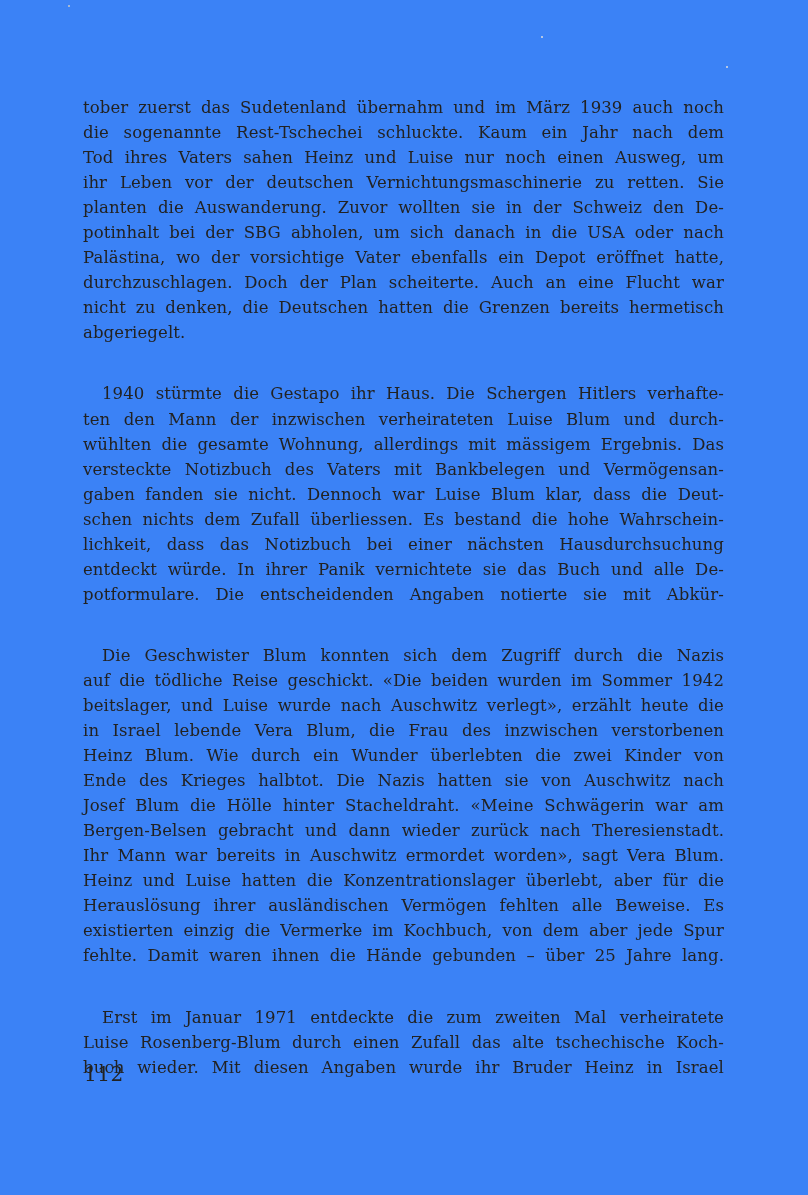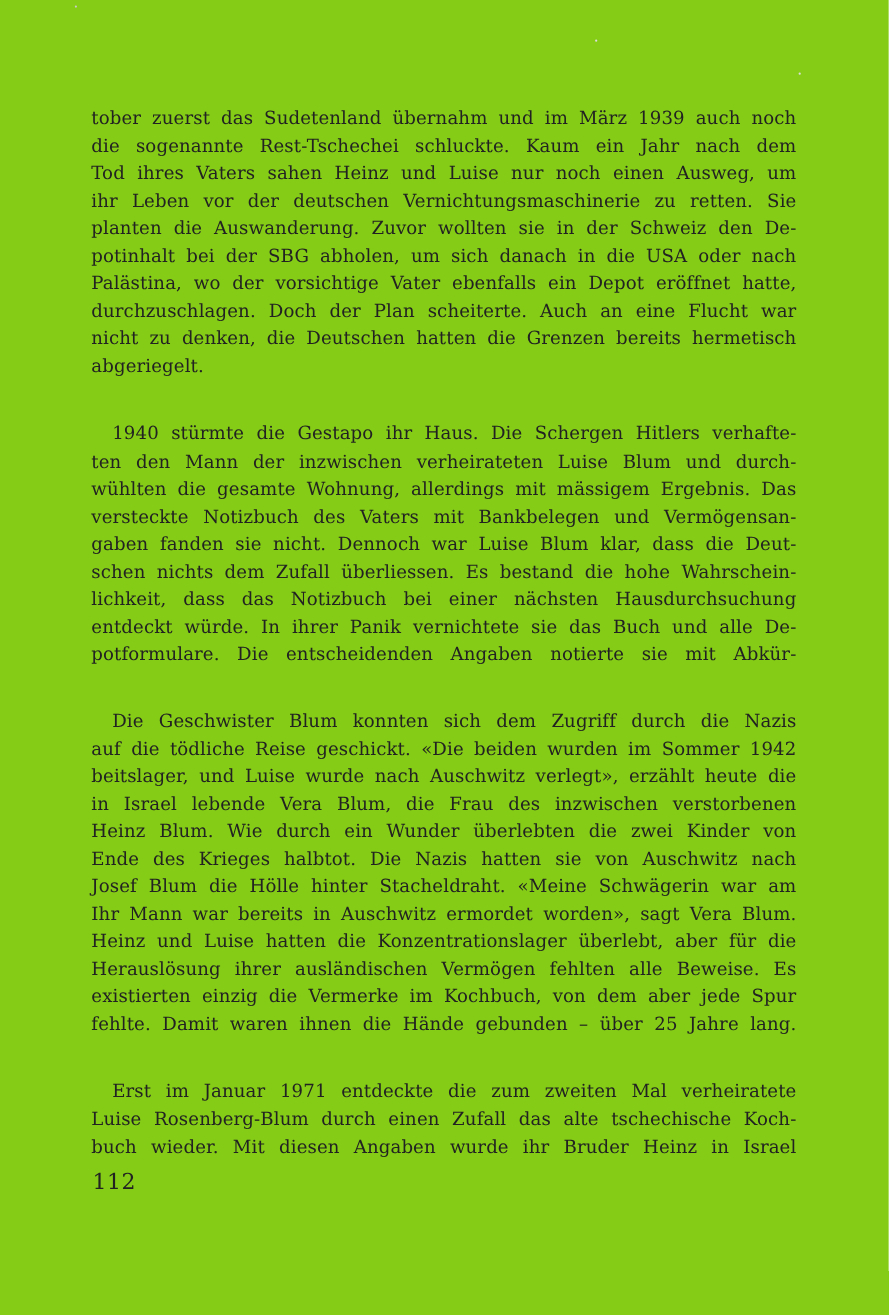--- a/index.html
+++ b/index.html
@@ -4,21 +4,21 @@
 <style>
   html, body {
     margin: 0;
     padding: 0;
     background: #ffffff;
   }
   .book-page {
     position: relative;
     width: 808px;
     height: 1195px;
-    background: #84cc16;
+    background: #3b82f6;
     color: #222222;
     font-family: "DejaVu Serif", serif;
     overflow: hidden;
   }
   .text-block {
     position: absolute;
     left: 83px;
     top: 95px;
     width: 641px;
     font-size: 16.5px;
@@ -82,20 +82,21 @@
         <div class="line">potformulare. Die entscheidenden Angaben notierte sie mit Abkür-</div>
       </div>
       <div class="para">
         <div class="line indent">Die Geschwister Blum konnten sich dem Zugriff durch die Nazis</div>
         <div class="line">auf die tödliche Reise geschickt. «Die beiden wurden im Sommer 1942</div>
         <div class="line">beitslager, und Luise wurde nach Auschwitz verlegt», erzählt heute die</div>
         <div class="line">in Israel lebende Vera Blum, die Frau des inzwischen verstorbenen</div>
         <div class="line">Heinz Blum. Wie durch ein Wunder überlebten die zwei Kinder von</div>
         <div class="line">Ende des Krieges halbtot. Die Nazis hatten sie von Auschwitz nach</div>
         <div class="line">Josef Blum die Hölle hinter Stacheldraht. «Meine Schwägerin war am</div>
+        <div class="line">Bergen-Belsen gebracht und dann wieder zurück nach Theresienstadt.</div>
         <div class="line">Ihr Mann war bereits in Auschwitz ermordet worden», sagt Vera Blum.</div>
         <div class="line">Heinz und Luise hatten die Konzentrationslager überlebt, aber für die</div>
         <div class="line">Herauslösung ihrer ausländischen Vermögen fehlten alle Beweise. Es</div>
         <div class="line">existierten einzig die Vermerke im Kochbuch, von dem aber jede Spur</div>
         <div class="line">fehlte. Damit waren ihnen die Hände gebunden – über 25 Jahre lang.</div>
       </div>
       <div class="para">
         <div class="line indent">Erst im Januar 1971 entdeckte die zum zweiten Mal verheiratete</div>
         <div class="line">Luise Rosenberg-Blum durch einen Zufall das alte tschechische Koch-</div>
         <div class="line">buch wieder. Mit diesen Angaben wurde ihr Bruder Heinz in Israel</div>

